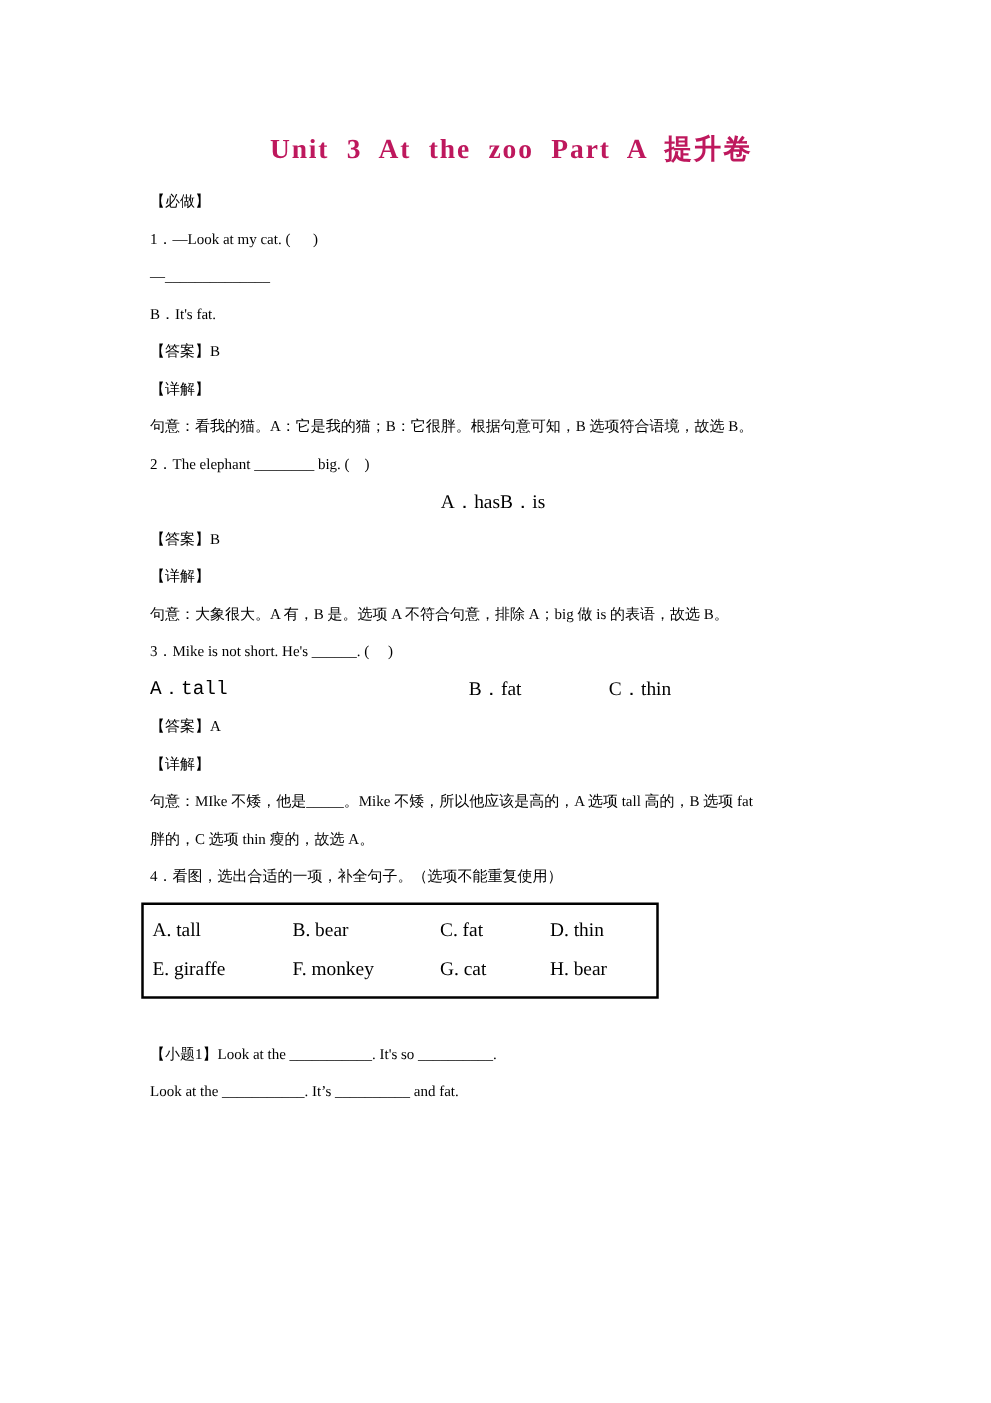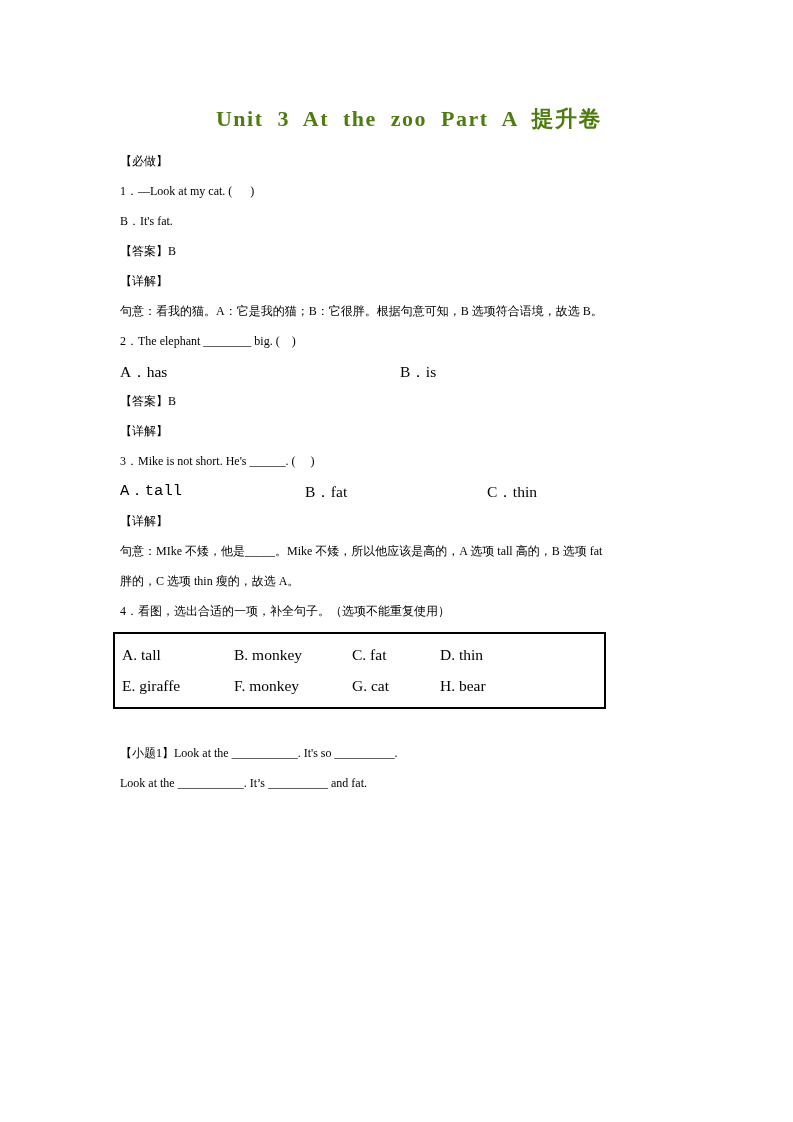--- a/index.html
+++ b/index.html
@@ -32,78 +32,81 @@
     font-size:12px;
     line-height:19px;
     white-space:pre-wrap;
   }
   .opt-row {
     display:flex;
     margin:0 0 11px 0;
     font-size:15.5px;
     line-height:19px;
   }
-  .opt-row .col-a2 { width:280px; }
+  .opt-row .col-a2 { width:280px;text-align:right; }
   .opt-row .col-a3 { width:185px;font-family:Liberation Mono, monospace; }
-  .opt-row .col-b3 { width:182px; }
+  .opt-row .col-b3 { width:182px;text-align:center; }
   .choice-box {
     box-sizing:border-box;
-    width:493px;
+    width:414px;
     margin:7px 0 35px -7px;
     border:2px solid #000;
     padding:11px 0 12px 7px;
   }
   .box-row {
     display:grid;
     grid-template-columns:112px 118px 88px 1fr;
     font-size:15.5px;
     line-height:19px;
   }
   .box-row.first { margin-bottom:12px; }
 </style>
 </head>
 <body>
 
 <div class="page">
   <div class="content">
 
-    <h1 class="title" style="color: #4d7c0f;">Unit 3 At the zoo Part A 提升卷</h1>
+    <h1 class="title" style="color: #be185d;">Unit 3 At the zoo Part A 提升卷</h1>
 
     <p class="line">【必做】</p>
 
     <p class="line">1．—Look at my cat. (      )</p>
+    <p class="line">—______________</p>
     <p class="line">B．It's fat.</p>
     <p class="line">【答案】B</p>
     <p class="line">【详解】</p>
     <p class="line">句意：看我的猫。A：它是我的猫；B：它很胖。根据句意可知，B 选项符合语境，故选 B。</p>
 
     <p class="line">2．The elephant ________ big. (    )</p>
     <div class="opt-row">
       <span class="col-a2">A．has</span>
       <span>B．is</span>
     </div>
     <p class="line">【答案】B</p>
     <p class="line">【详解】</p>
+    <p class="line">句意：大象很大。A 有，B 是。选项 A 不符合句意，排除 A；big 做 is 的表语，故选 B。</p>
 
     <p class="line">3．Mike is not short. He's ______. (     )</p>
     <div class="opt-row">
       <span class="col-a3">A．tall</span>
       <span class="col-b3">B．fat</span>
       <span>C．thin</span>
     </div>
+    <p class="line">【答案】A</p>
     <p class="line">【详解】</p>
     <p class="line">句意：MIke 不矮，他是_____。Mike 不矮，所以他应该是高的，A 选项 tall 高的，B 选项 fat</p>
     <p class="line">胖的，C 选项 thin 瘦的，故选 A。</p>
 
     <p class="line">4．看图，选出合适的一项，补全句子。（选项不能重复使用）</p>
 
     <div class="choice-box">
       <div class="box-row first">
         <span>A. tall</span>
-        <span>B. monkey</span>
+        <span>B. bear</span>
         <span>C. fat</span>
         <span>D. thin</span>
       </div>
       <div class="box-row">
         <span>E. giraffe</span>
         <span>F. monkey</span>
         <span>G. cat</span>
         <span>H. bear</span>
       </div>
     </div>

